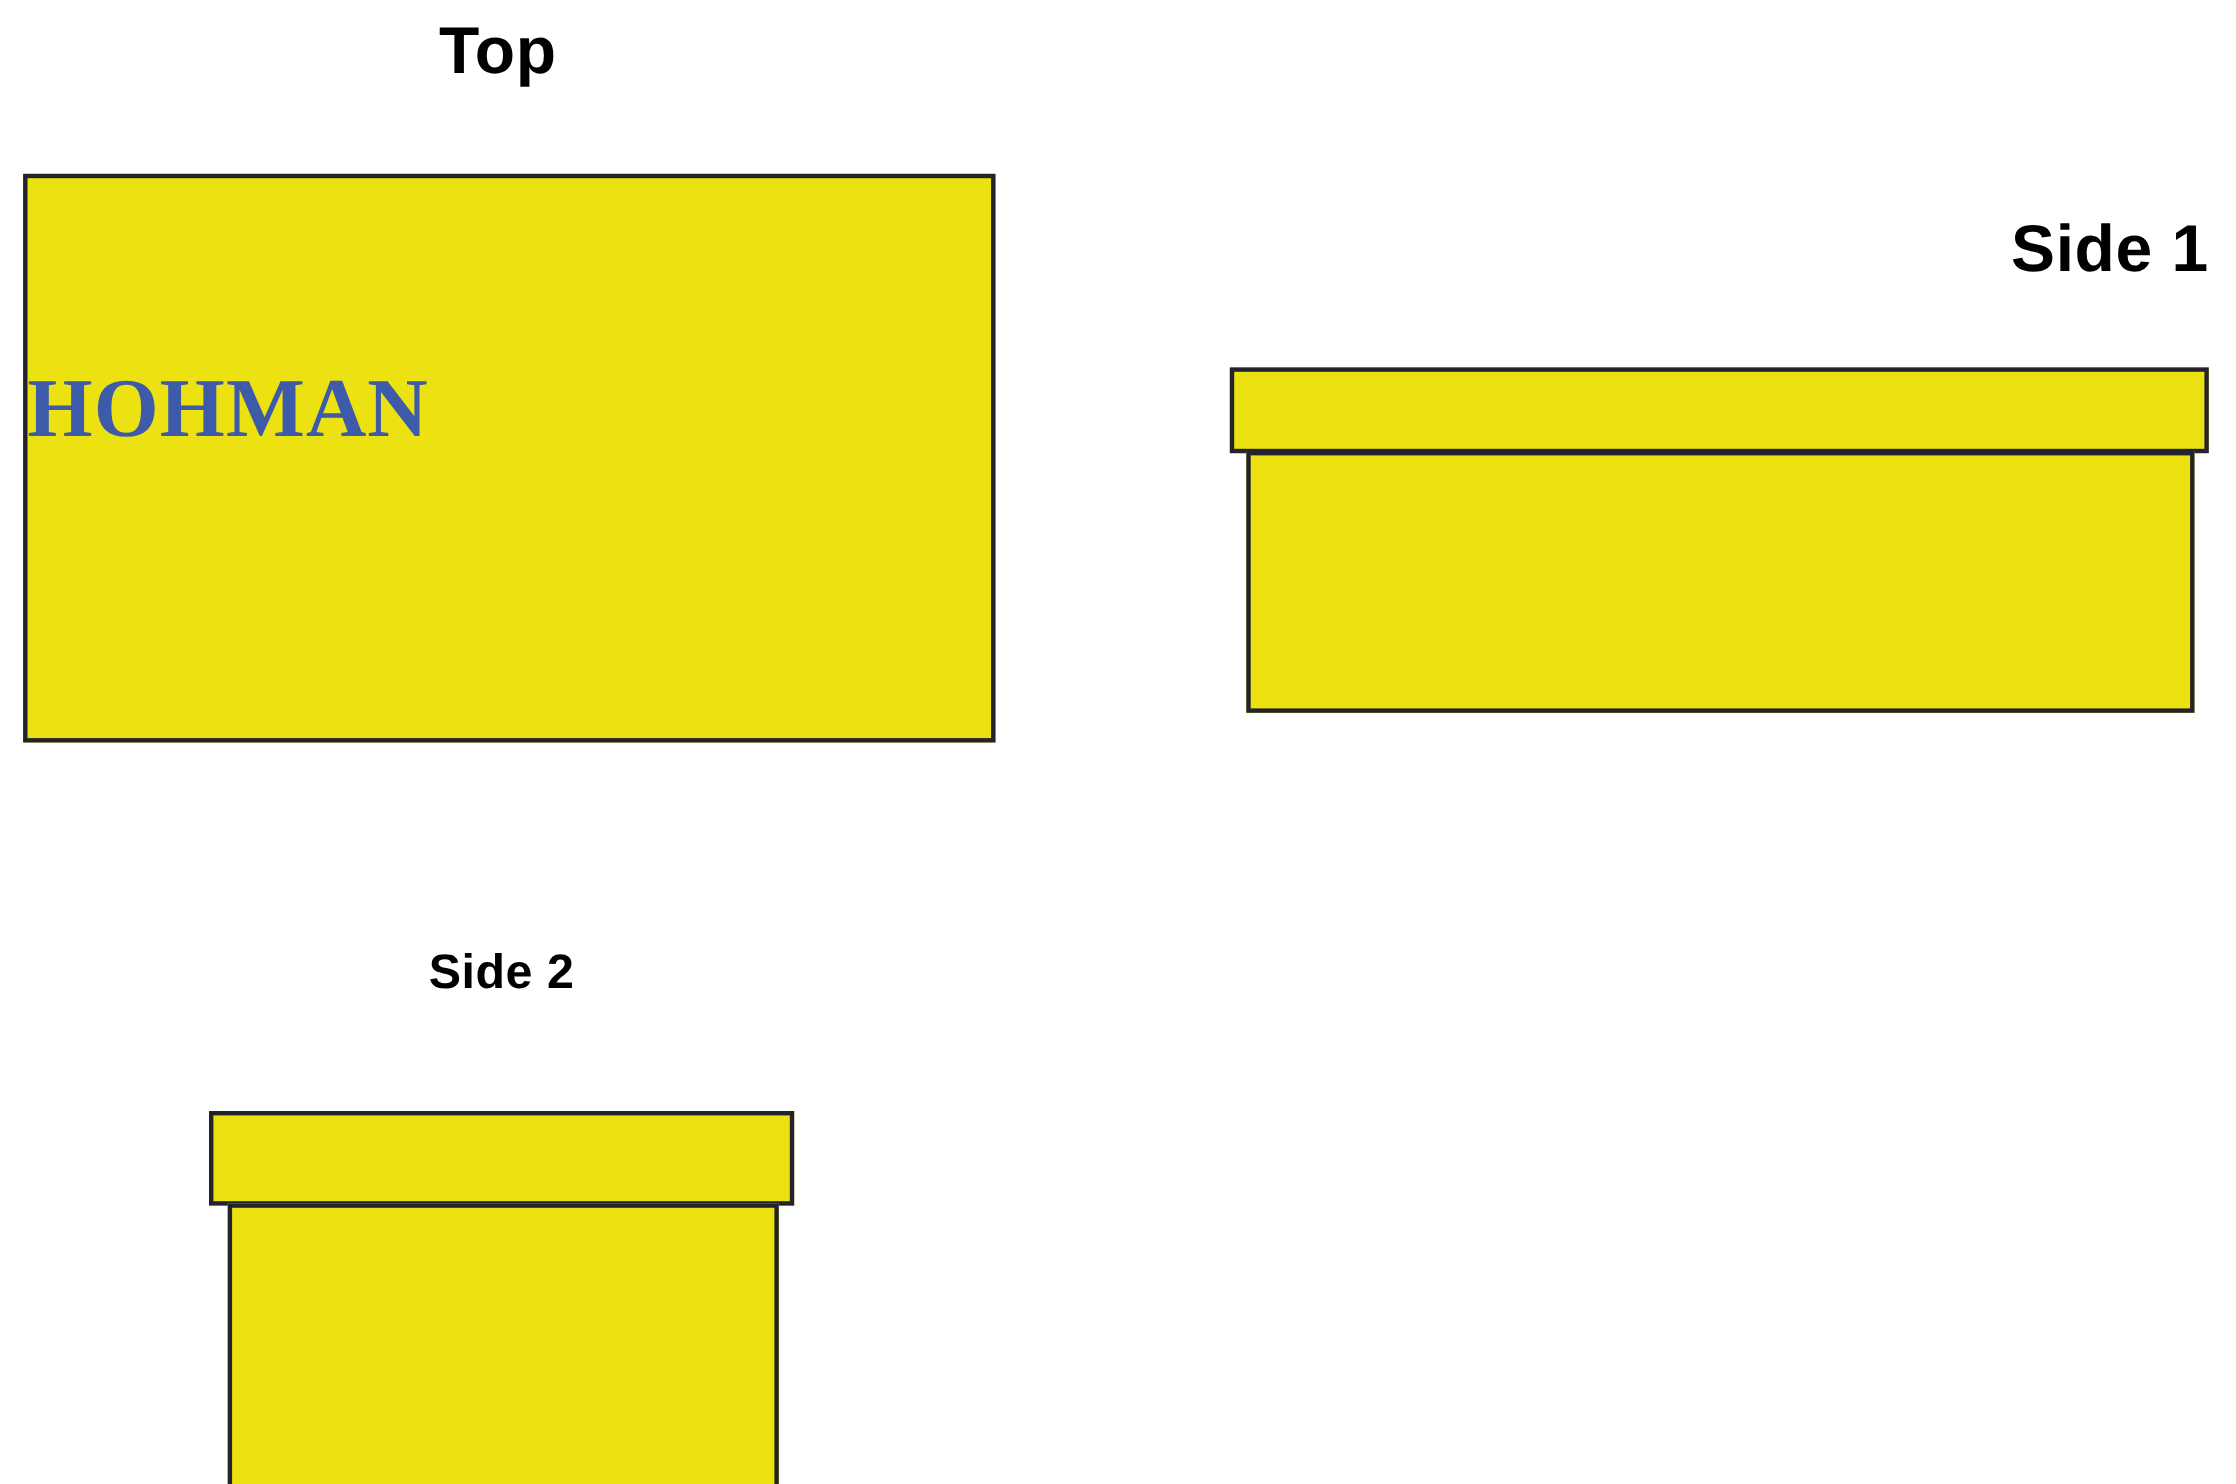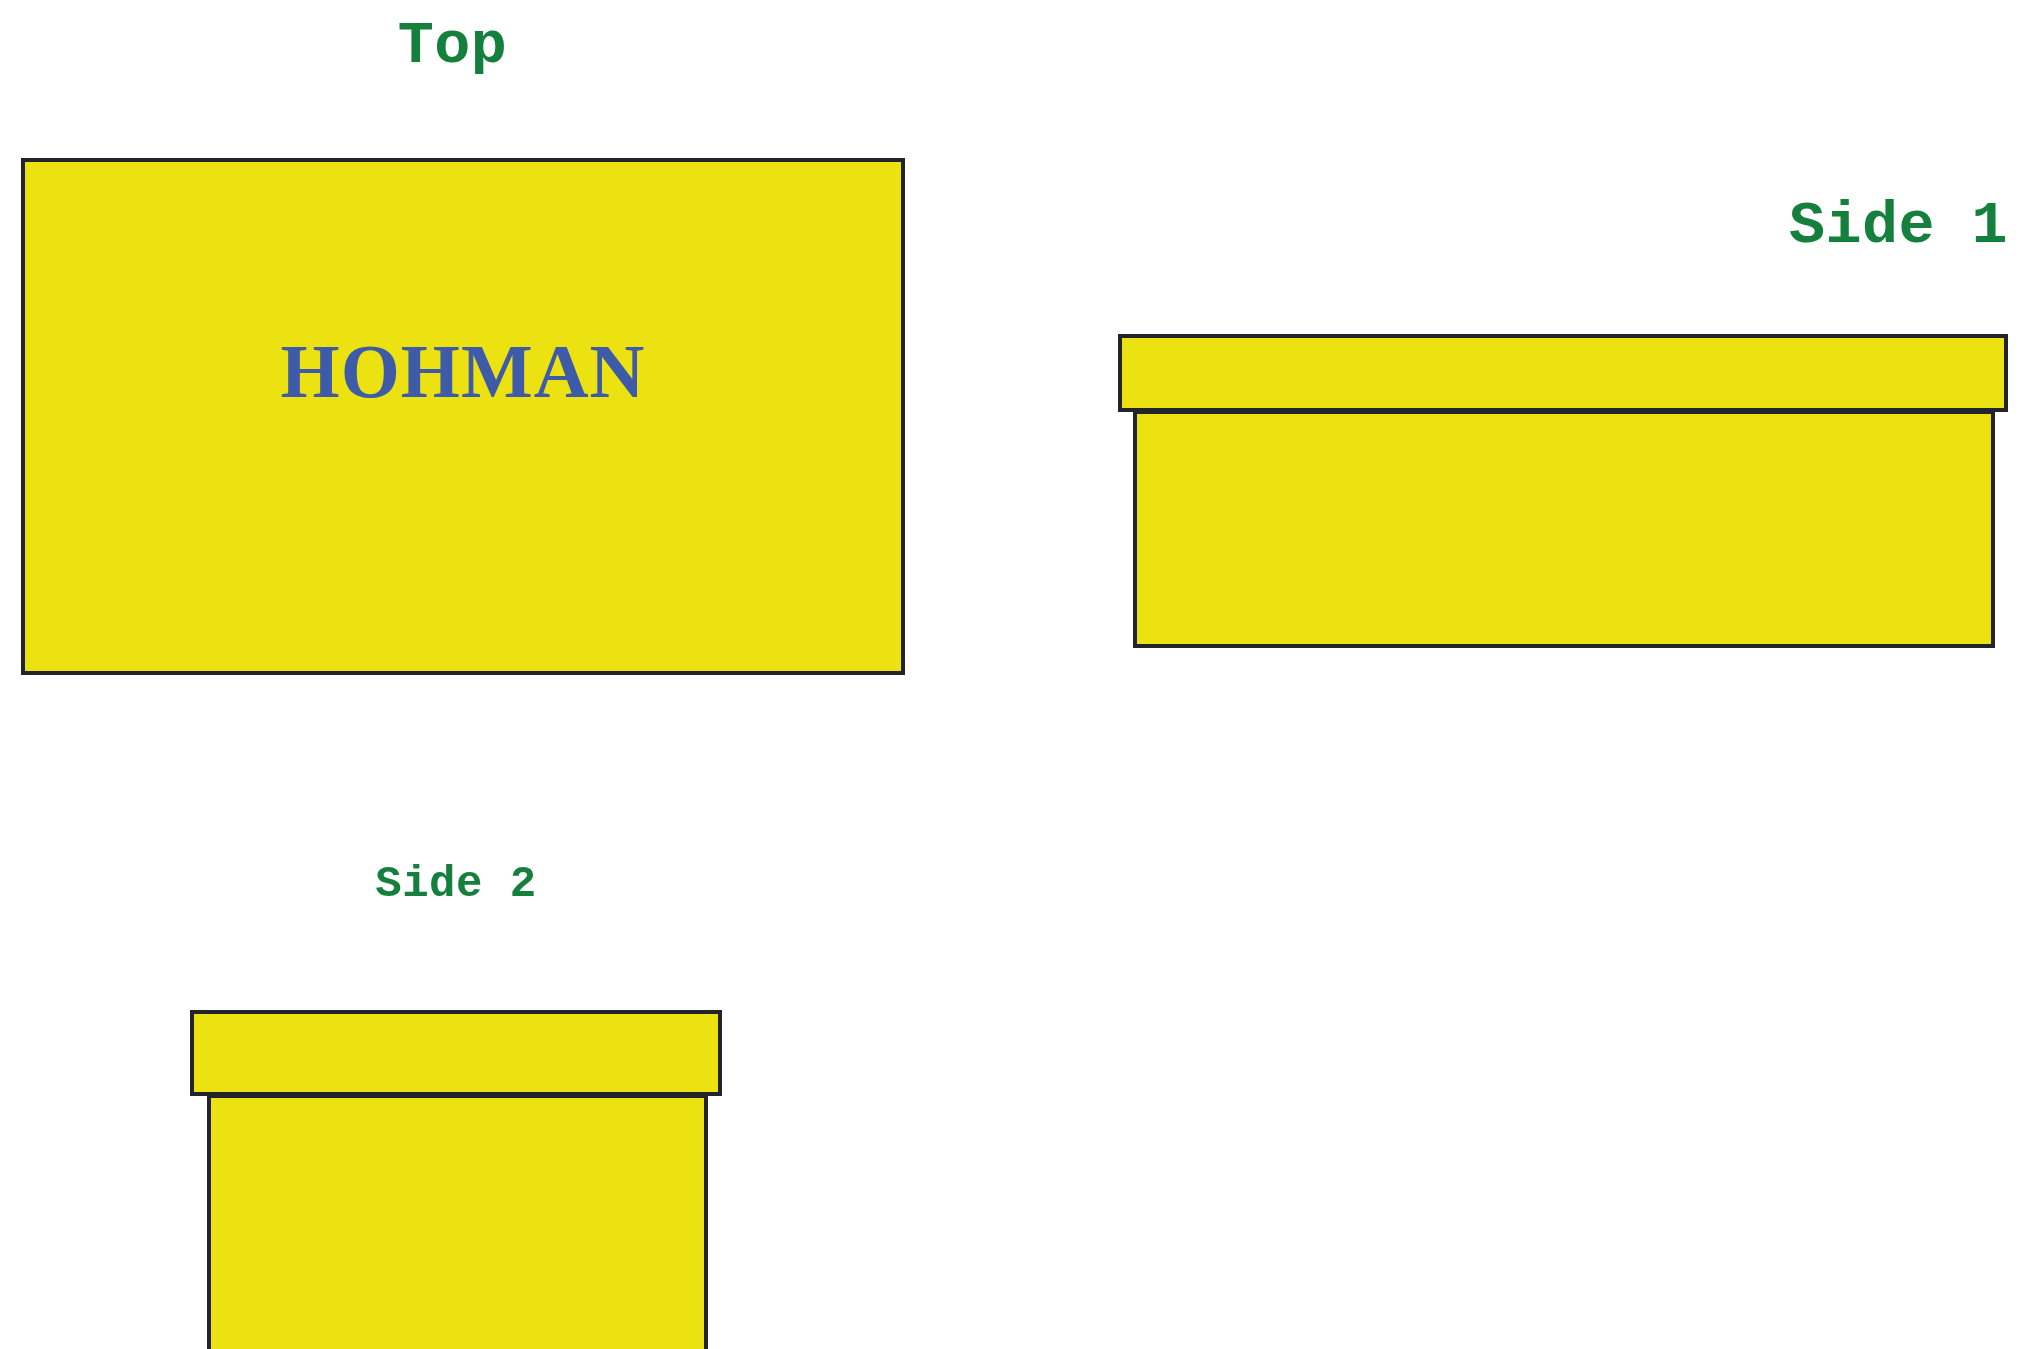--- a/index.html
+++ b/index.html
@@ -16,23 +16,23 @@
     position: relative;
     width: 2033px;
     height: 1349px;
     background: #ffffff;
     overflow: hidden;
   }
 
   
   .view-label {
     position: absolute;
-    font-family: Liberation Mono, monospace;
+    font-family: Liberation Sans, sans-serif;
     font-weight: bold;
-    color: #15803d;
+    color: #000000;
     line-height: 1;
     white-space: nowrap;
     letter-spacing: 0.5px;
   }
   #label-top {
     left: 0px;
     top: 16px;
     width: 905px;
     text-align: center;
     font-size: 60px;
@@ -65,21 +65,20 @@
     left: 21px;
     top: 158px;
     width: 884px;
     height: 517px;
   }
   #top-brand {
     position: absolute;
     left: 0;
     right: 0;
     top: 168px;
-    text-align: center;
     color: #3d5ba9;
     font-family: "Liberation Serif", "DejaVu Serif", serif;
     font-weight: bold;
     font-size: 76px;
     line-height: 1.08;
     letter-spacing: 1px;
     -webkit-font-smoothing: antialiased;
   }
   #top-brand .brand-line {
     display: block;

